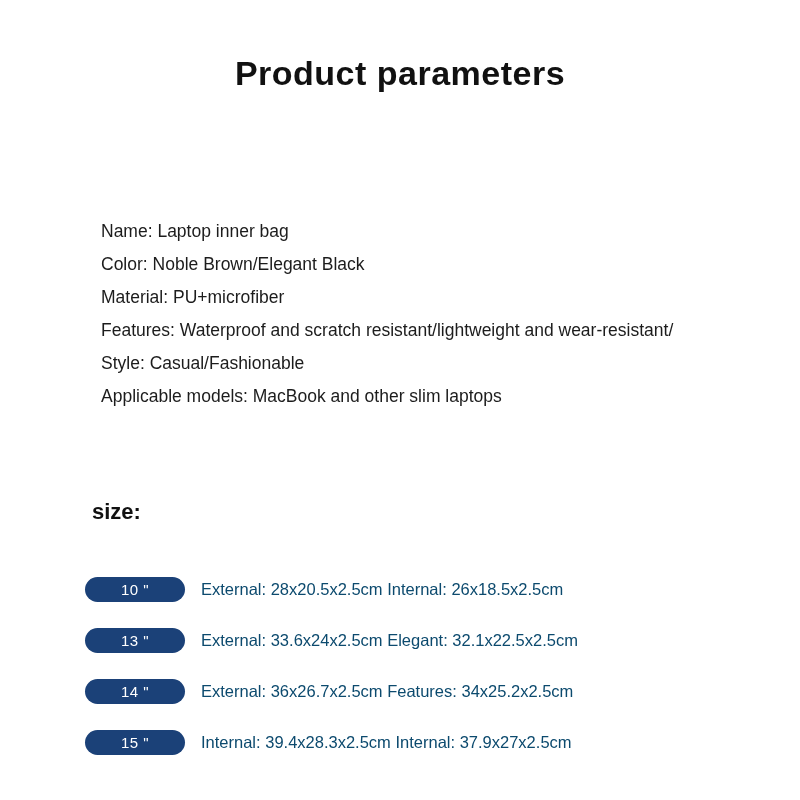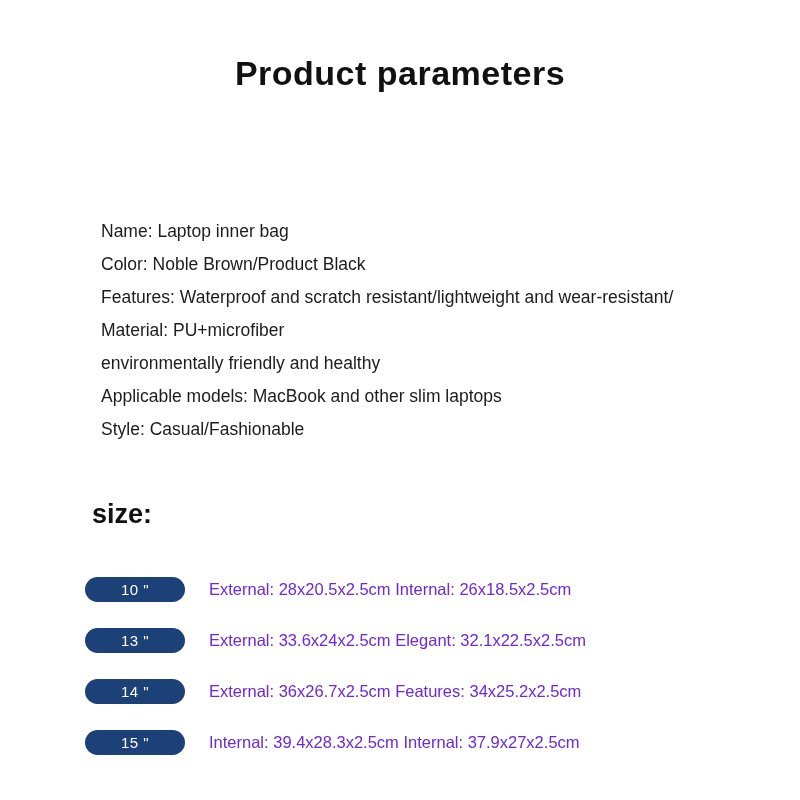--- a/index.html
+++ b/index.html
@@ -41,21 +41,21 @@
   .spec-item {
     font-size: 17.5px;
     line-height: 33px;
     color: #1c1c1c;
     white-space: pre-wrap;
   }
   .size-heading {
     position: absolute;
     left: 92px;
     top: 487px;
-    font-size: 27px;
+    font-size: 22px;
     font-weight: bold;
     color: #111111;
   }
   .size-table {
     position: absolute;
     left: 85px;
     top: 552px;
     width: 680px;
   }
   .size-row {
@@ -70,41 +70,40 @@
     background: #1b4178;
     color: #ffffff;
     font-size: 15px;
     display: flex;
     align-items: center;
     justify-content: center;
     flex: 0 0 auto;
     letter-spacing: 0.5px;
   }
   .size-desc {
-    margin-left: 24px;
+    margin-left: 16px;
     font-size: 16.5px;
-    color: #6d28d9;
+    color: #0c4a6e;
     white-space: nowrap;
   }
 </style>
 </head>
 <body>
 
 <div class="page">
 
   <h1 class="title">Product parameters</h1>
 
   <ul class="spec-list">
     <li class="spec-item">Name: Laptop inner bag</li>
-    <li class="spec-item">Color: Noble Brown/Product Black</li>
+    <li class="spec-item">Color: Noble Brown/Elegant Black</li>
+    <li class="spec-item">Material: PU+microfiber</li>
     <li class="spec-item">Features: Waterproof and scratch resistant/lightweight and wear-resistant/</li>
-    <li class="spec-item">Material: PU+microfiber</li>
-    <li class="spec-item">environmentally friendly and healthy</li>
+    <li class="spec-item">Style: Casual/Fashionable</li>
     <li class="spec-item">Applicable models: MacBook and other slim laptops</li>
-    <li class="spec-item">Style: Casual/Fashionable</li>
   </ul>
 
   <div class="size-heading">size:</div>
 
   <div class="size-table">
     <div class="size-row">
       <div class="size-chip">10 "</div>
       <div class="size-desc">External: 28x20.5x2.5cm Internal: 26x18.5x2.5cm</div>
     </div>
     <div class="size-row">

